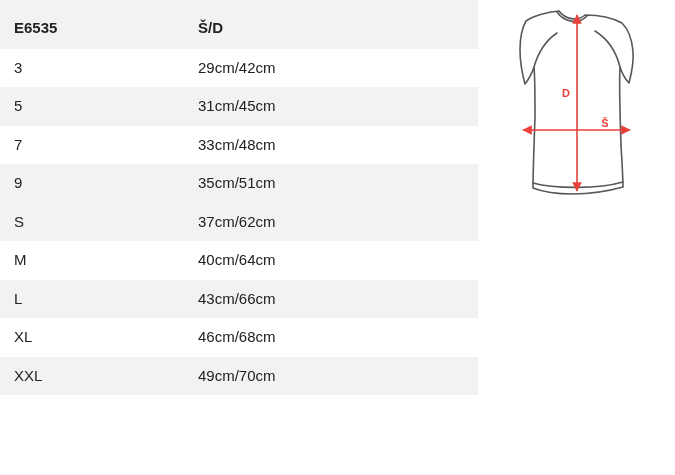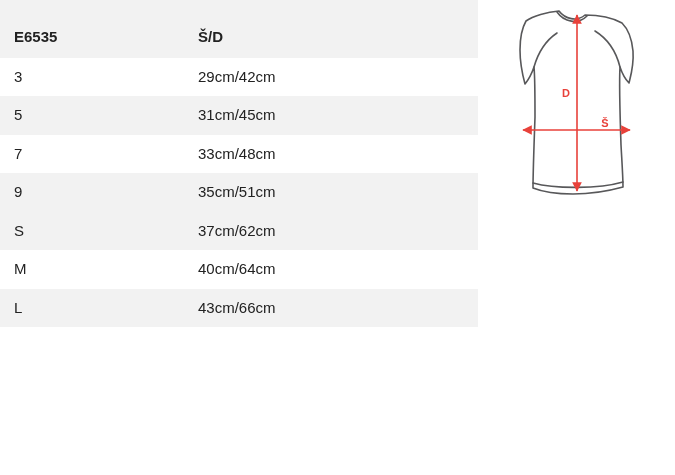--- a/index.html
+++ b/index.html
@@ -31,21 +31,21 @@
   .size-table td {
     text-align: left;
     padding: 11px 0 11px 14px;
     font-weight: normal;
     line-height: 1.1;
     border: none;
   }
   .size-table thead th {
     font-weight: bold;
     background: #f2f2f2;
-    padding-top: 29px;
+    padding-top: 20px;
     padding-bottom: 12px;
   }
   .size-table td.col-size,
   .size-table th.col-size {
     width: 170px;
   }
   .size-table tbody tr.odd td {
     background: #ffffff;
   }
   .size-table tbody tr.even td {
@@ -96,20 +96,28 @@
         <td class="col-measure">37cm/62cm</td>
       </tr>
       <tr class="odd">
         <td class="col-size">M</td>
         <td class="col-measure">40cm/64cm</td>
       </tr>
       <tr class="even">
         <td class="col-size">L</td>
         <td class="col-measure">43cm/66cm</td>
       </tr>
+      <tr class="odd">
+        <td class="col-size">XL</td>
+        <td class="col-measure">46cm/68cm</td>
+      </tr>
+      <tr class="even">
+        <td class="col-size">XXL</td>
+        <td class="col-measure">49cm/70cm</td>
+      </tr>
     </tbody>
   </table>
 
   <div class="diagram">
     <svg width="170" height="205" viewBox="0 0 170 205" xmlns="http://www.w3.org/2000/svg">
       <defs>
         <marker id="arrow-end" markerWidth="7" markerHeight="7" refX="5.5" refY="3" orient="auto">
           <path d="M0,0 L6,3 L0,6 z" fill="#e8413a"></path>
         </marker>
         <marker id="arrow-start" markerWidth="7" markerHeight="7" refX="0.5" refY="3" orient="auto">

